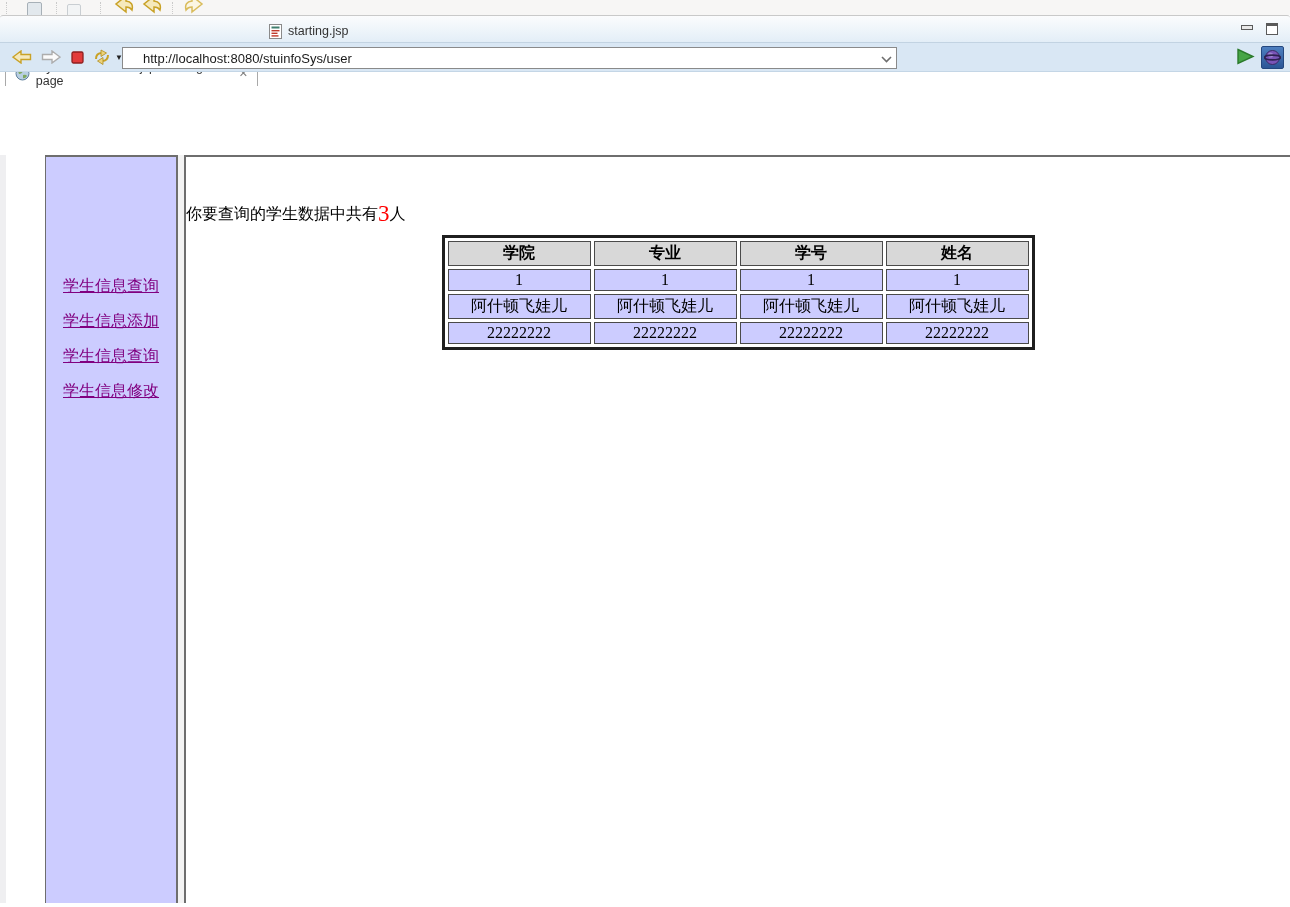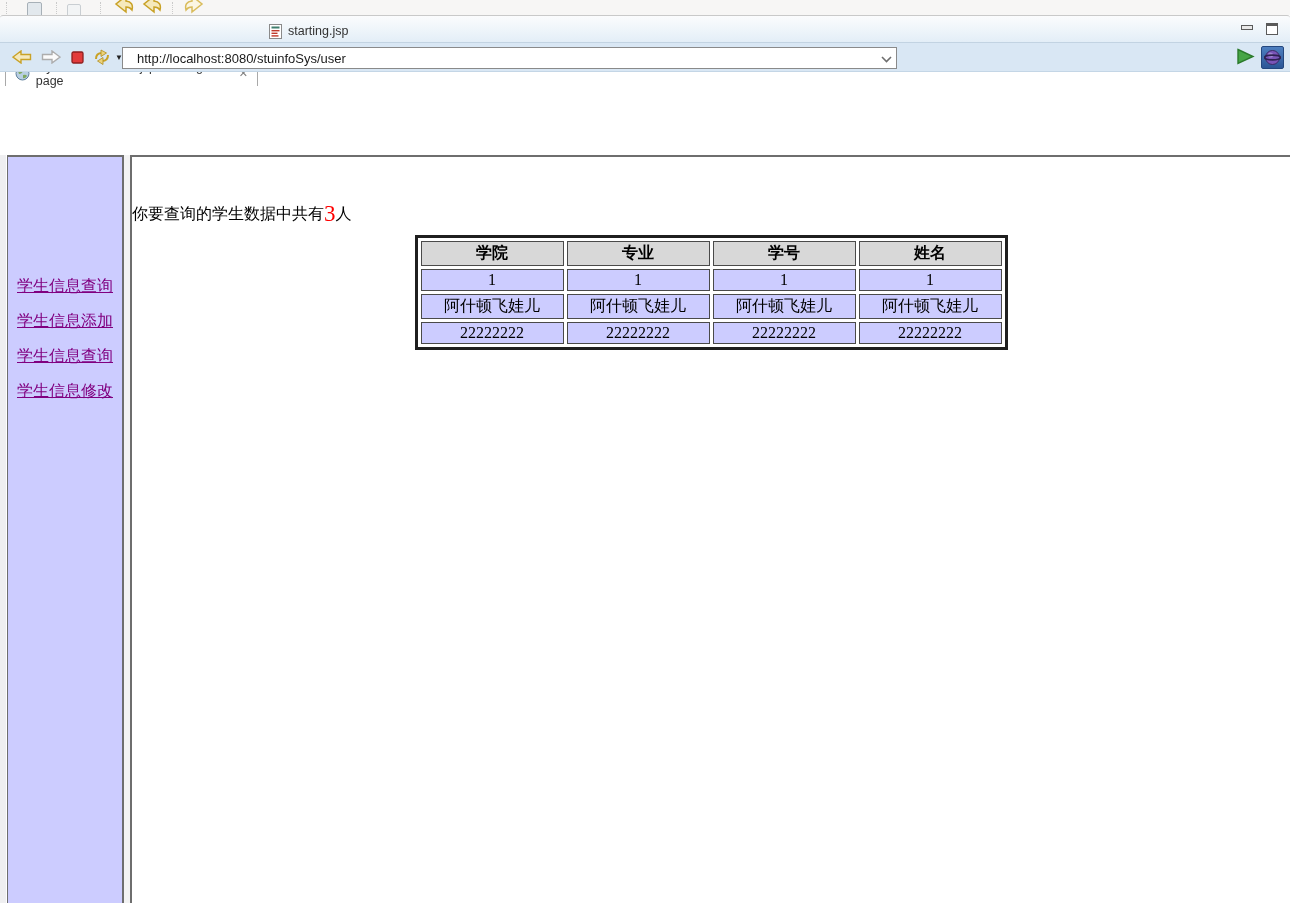--- a/index.html
+++ b/index.html
@@ -44,21 +44,21 @@
     background:#d9e7f4; border-bottom:1px solid #c4d6e6;
     display:flex; align-items:center;
   }
   .tbtn { display:flex; align-items:center; justify-content:center; height:24px; cursor:pointer; }
   .url-box {
     position:absolute; left:122px; top:4px; width:775px; height:22px;
     background:#fff; border:1px solid #8a8a8a;
     display:flex; align-items:center;
   }
   .url-input {
-    flex:1; border:none; outline:none; height:18px; padding:0 14px;
+    flex:1; border:none; outline:none; height:18px; padding:0 20px;
     font:13px "Liberation Sans","DejaVu Sans",sans-serif; color:#1a1a1a; background:transparent;
   }
   .url-chev { width:20px; color:#666; text-align:center; cursor:pointer; }
   .go-btn { position:absolute; right:35px; top:5px; cursor:pointer; }
   .ext-btn {
     position:absolute; right:6px; top:3px; width:23px; height:23px; cursor:pointer;
     background:linear-gradient(#4d7fc0,#2b5596); border:1px solid #24477e; border-radius:2px;
     display:flex; align-items:center; justify-content:center;
   }
 
@@ -67,23 +67,24 @@
   .page-header h1 {
     margin-top:11px;
     font:bold 30px "Liberation Serif","DejaVu Serif",serif;
     letter-spacing:4px; color:#000;
   }
 
   
   .frames { position:absolute; left:0; top:155px; width:1290px; height:748px; background:#fff; display:flex; }
   .left-gutter { width:7px; background:#efeff1; border-right:1px solid #fff; }
   .nav-frame {
-    width:117px; background:#ccccff;
+    width:133px; background:#ccccff;
     border-top:2px solid #6e6e6e; border-left:1px solid #6e6e6e; border-right:2px solid #6e6e6e;
     text-align:center;
+    margin-left:38px;
   }
   .frame-gap { width:6px; background:#f3f3f3; }
   .main-frame { flex:1; background:#fff; border-top:2px solid #6e6e6e; border-left:2px solid #6e6e6e; }
 
   .nav-link {
     display:inline-block; margin-bottom:14px;
     font:16px "Liberation Serif","DejaVu Serif",serif;
     color:#800080; text-decoration:underline; cursor:pointer;
   }
   .nav-frame .nav-link:first-child { margin-top:119px; }

